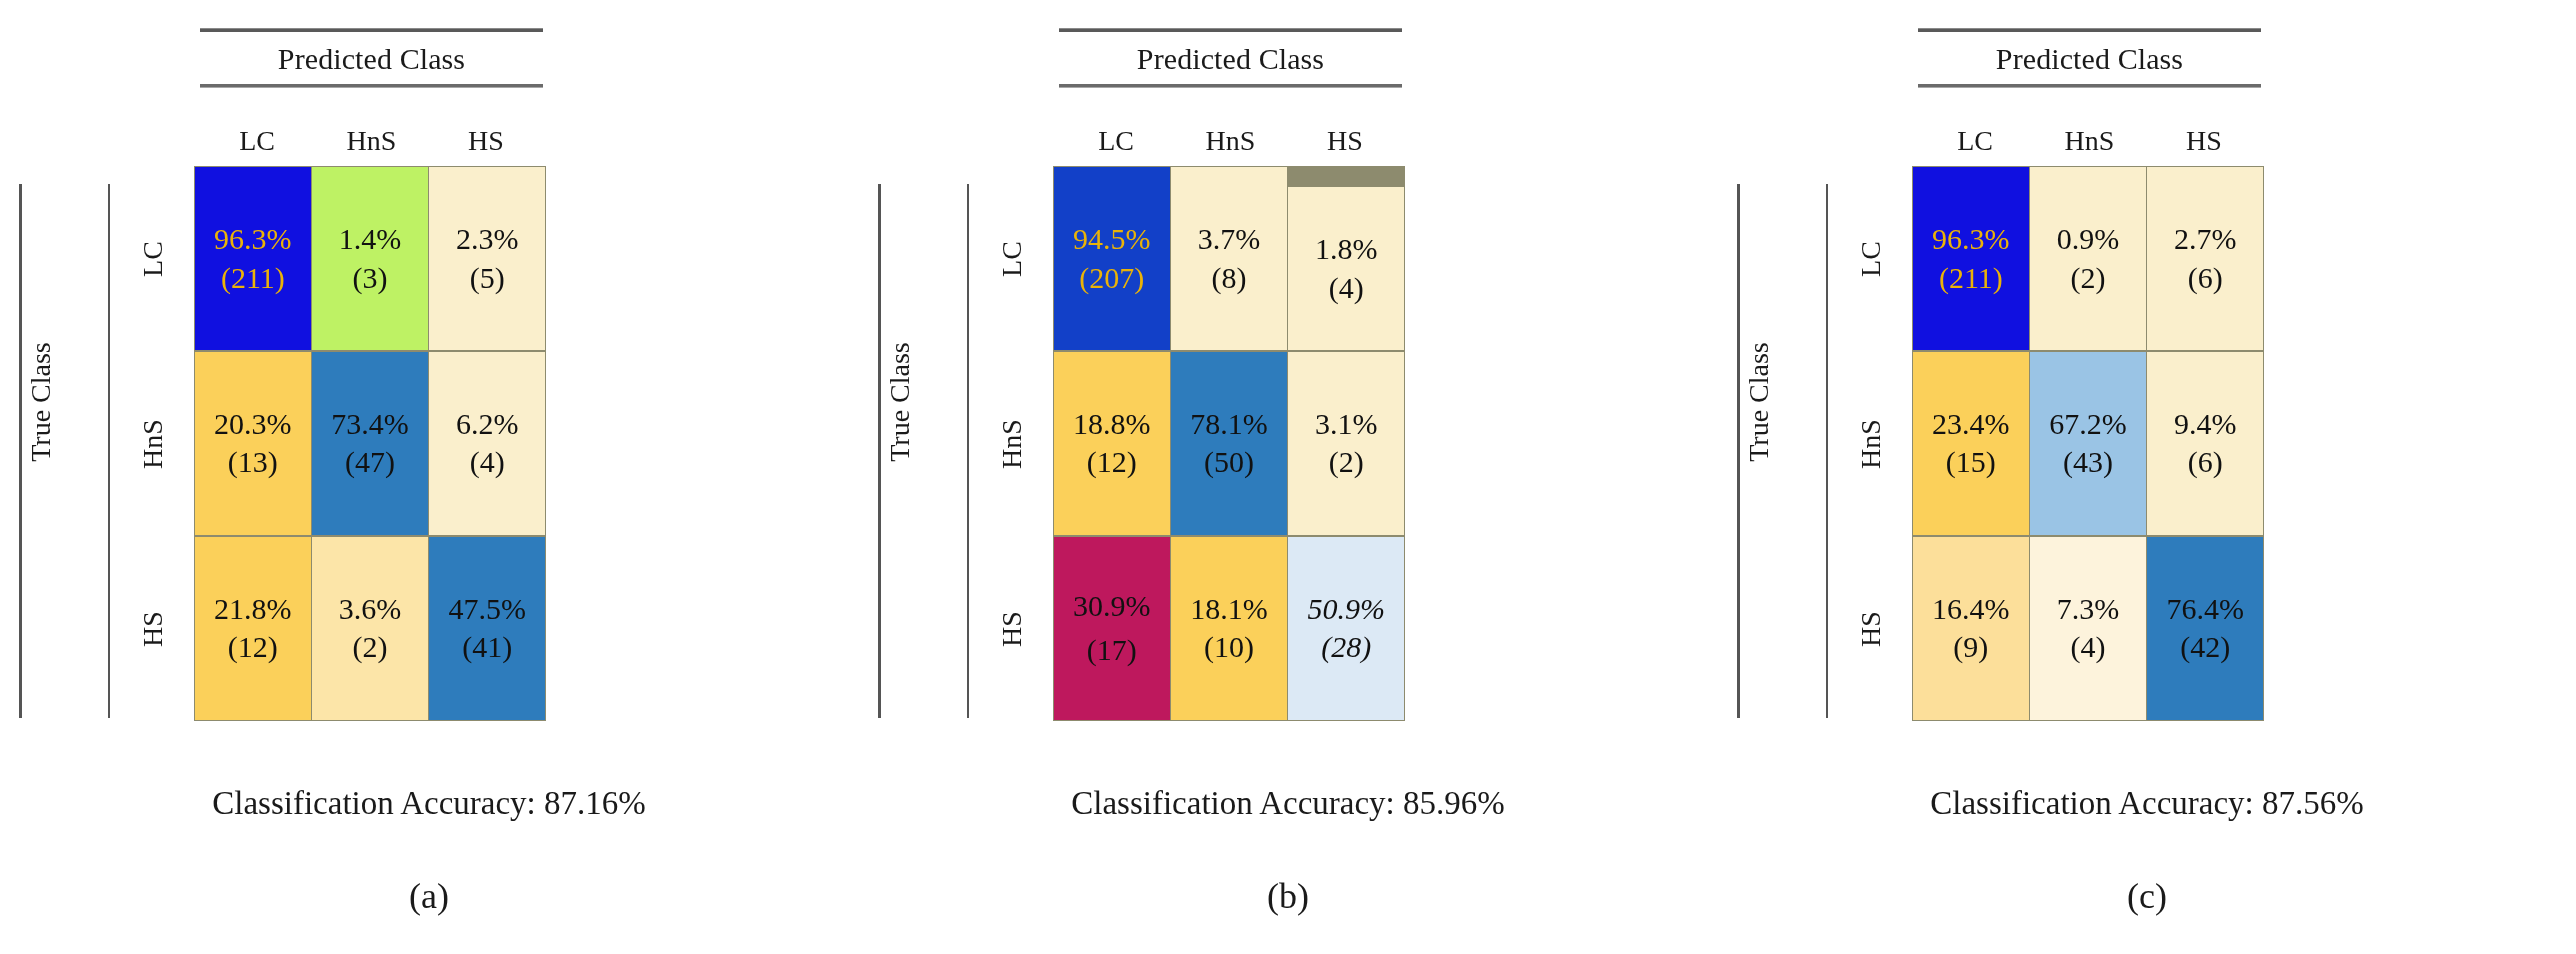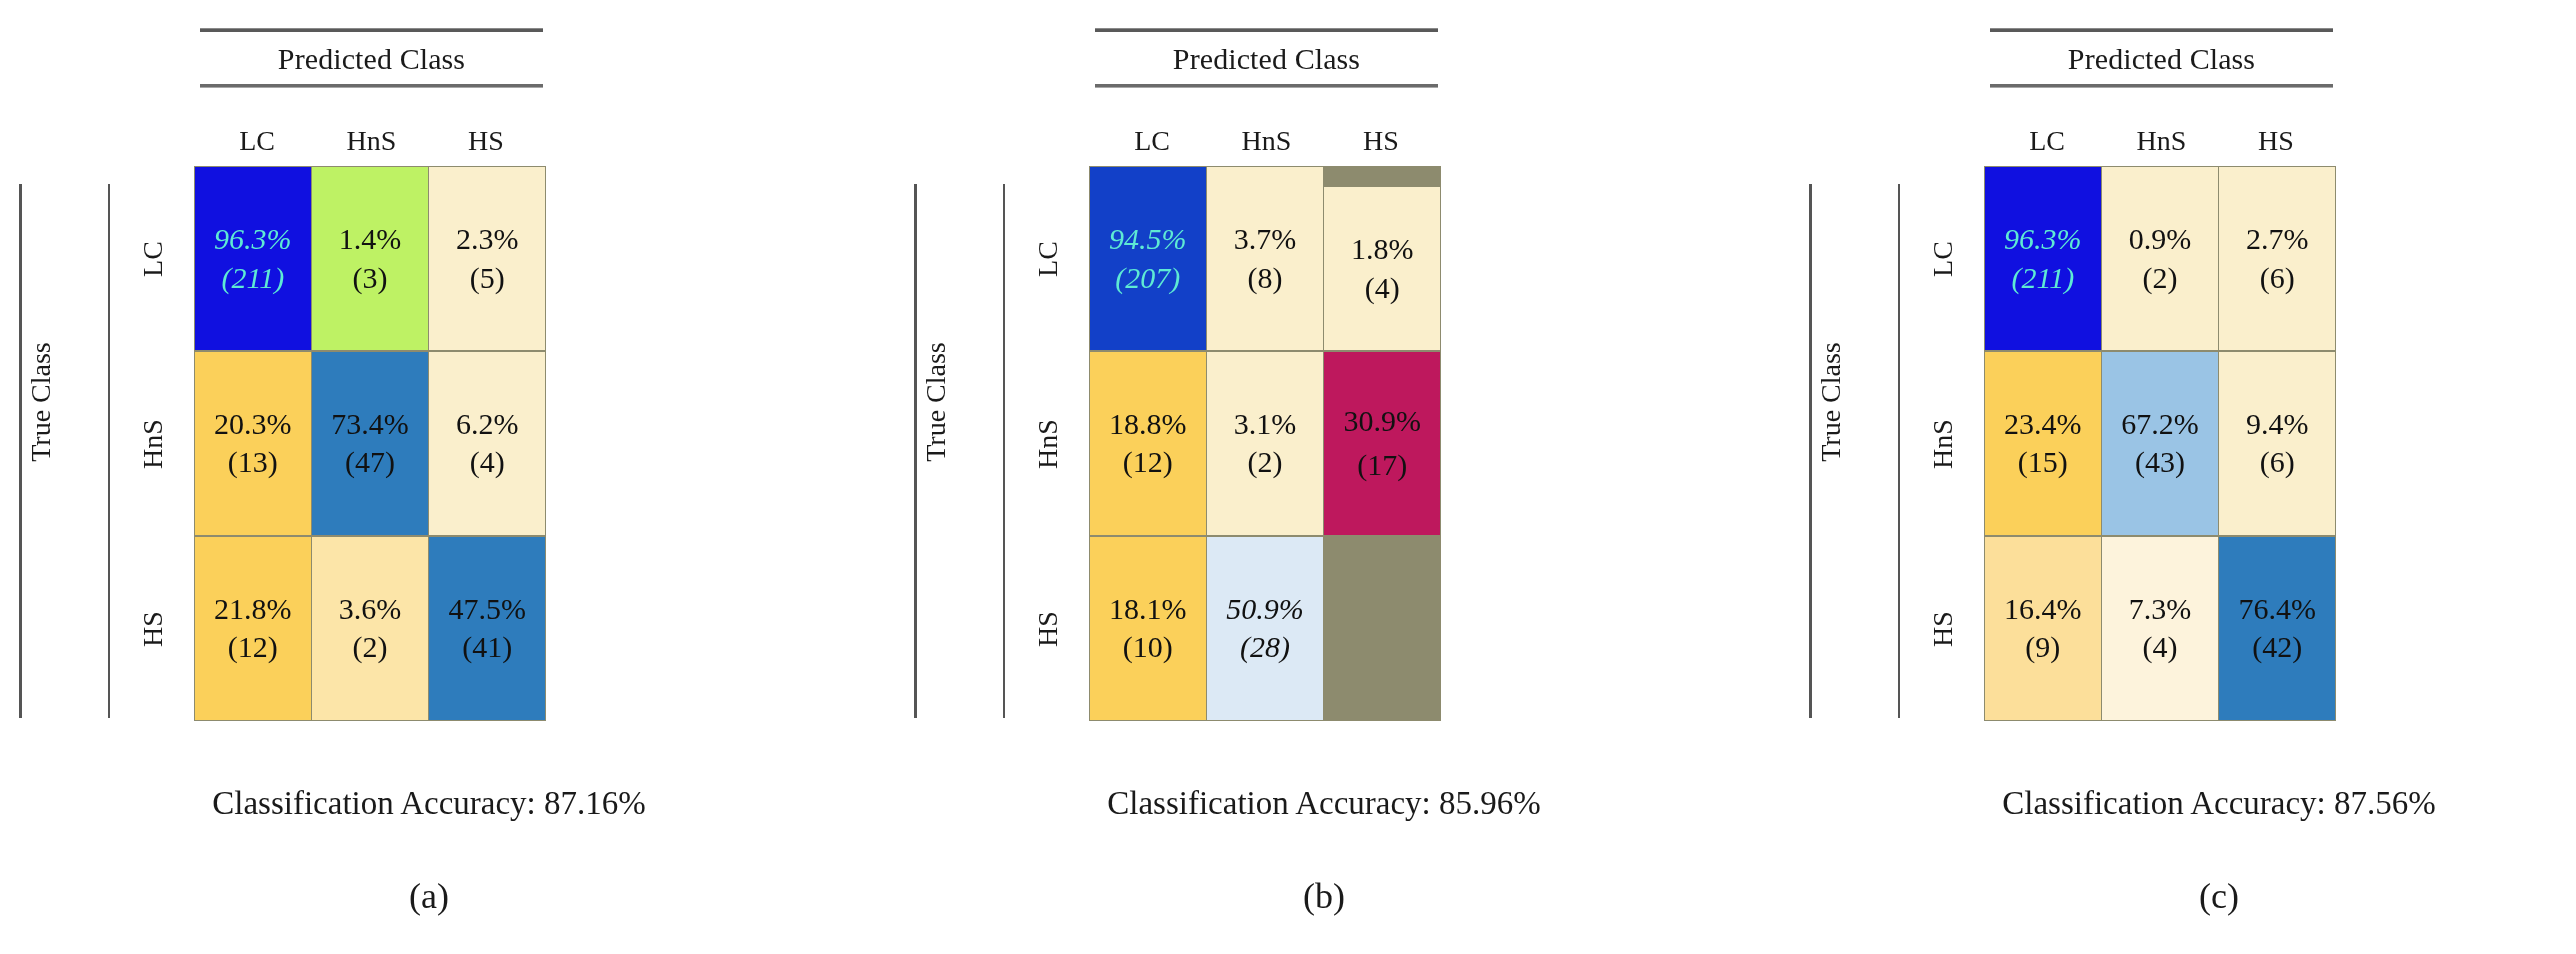--- a/index.html
+++ b/index.html
@@ -14,21 +14,20 @@
     position:relative;
     width:2576px;height:954px;
     display:flex;
     flex-direction:row;
   }
   .panel{
     position:relative;
     width:859px;
     height:954px;
     flex:0 0 auto;
-    padding-left:36px;
   }
 
   
   .pred-head{
     position:absolute;
     left:200px; top:28px;
     width:343px;
   }
   .rule{
     height:3px;
@@ -128,21 +127,21 @@
     flex-direction:column;
     align-items:center;
     justify-content:center;
     font-size:30px;
     line-height:1.28;
     color:#111111;
     box-sizing:border-box;
   }
   .cell .pct{ white-space:nowrap; }
   .cell .cnt{ white-space:nowrap; }
-  .cell.on-dark{ color:#5eead4;font-style:italic; }
+  .cell.on-dark{ color:#eab308; }
 
   
   .acc-caption{
     position:absolute;
     left:0; top:787px;
     width:858px;
     text-align:center;
     font-size:33px;
     line-height:1;
     white-space:nowrap;
@@ -261,20 +260,24 @@
           <span class="cnt">(8)</span>
         </div>
         <div class="cell" style="background: rgb(250, 239, 204); margin-top: 20px;">
           <span class="pct">1.8%</span>
           <span class="cnt">(4)</span>
         </div>
         <div class="cell" style="background: rgb(251, 208, 90);">
           <span class="pct">18.8%</span>
           <span class="cnt">(12)</span>
         </div>
+        <div class="cell" style="background: rgb(46, 124, 188);">
+          <span class="pct">78.1%</span>
+          <span class="cnt">(50)</span>
+        </div>
         <div class="cell" style="background: rgb(250, 239, 204);">
           <span class="pct">3.1%</span>
           <span class="cnt">(2)</span>
         </div>
         <div class="cell" style="background: #be185d; gap: 6px;">
           <span class="pct">30.9%</span>
           <span class="cnt">(17)</span>
         </div>
         <div class="cell" style="background: rgb(251, 208, 90); justify-content: center;">
           <span class="pct">18.1%</span>

